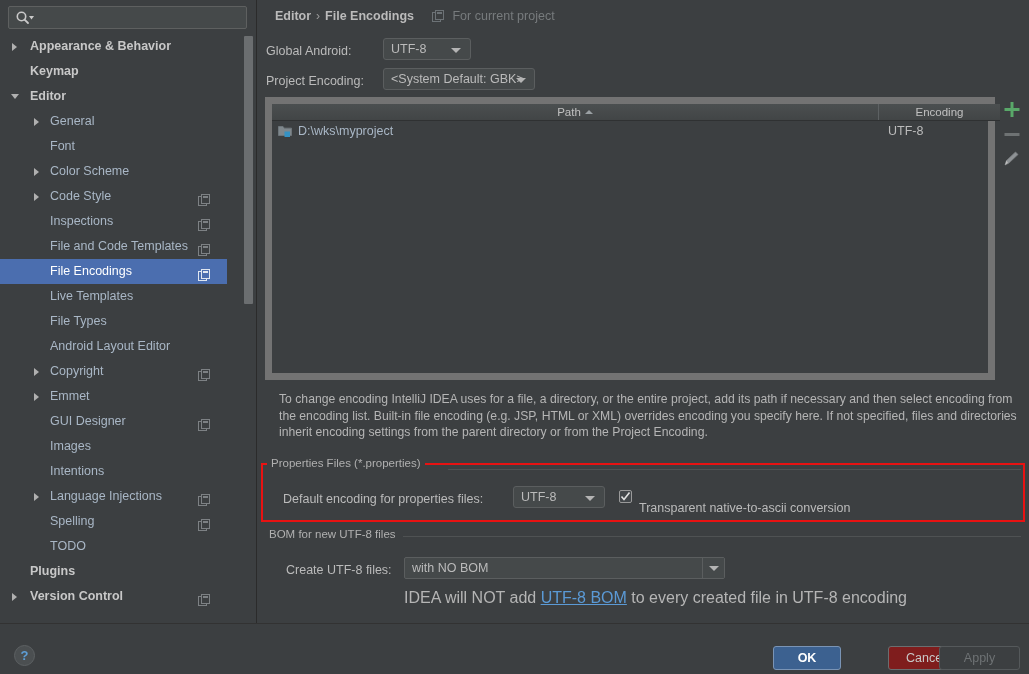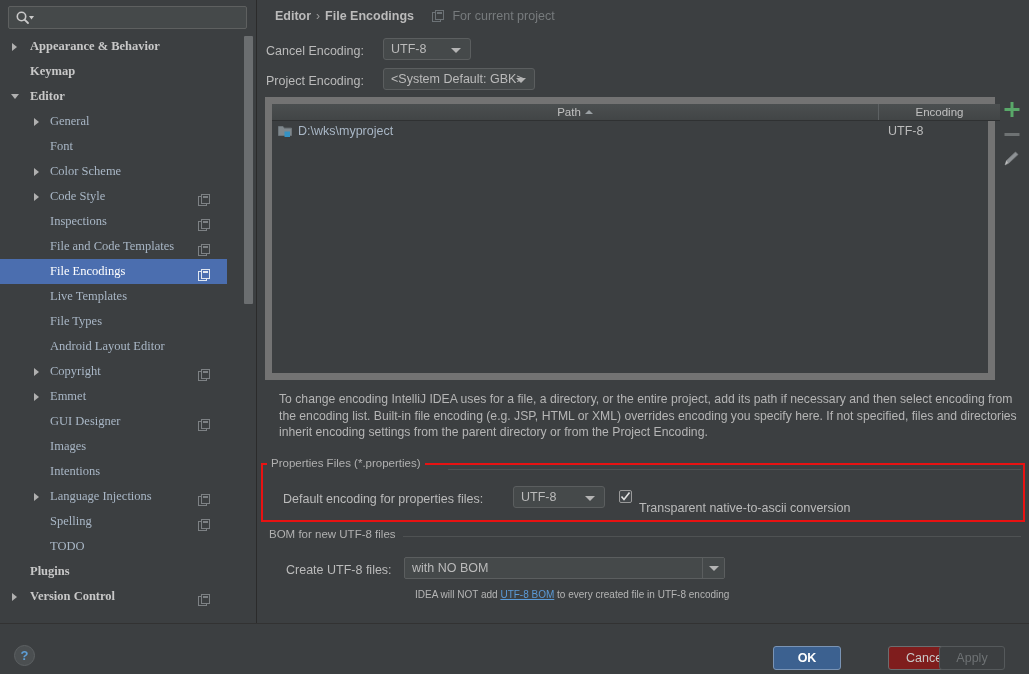--- a/index.html
+++ b/index.html
@@ -28,21 +28,21 @@
     border-radius: 2px;
     position: relative;
   }
   #search-icon-holder {
     position: absolute; left: 6px; top: 3px; width: 20px; height: 16px;
   }
   #tree-scroll {
     position: absolute; left: 0; top: 34px; width: 257px; height: 589px;
     overflow: hidden;
   }
-  #tree { position: relative; width: 227px; font-family: Liberation Serif, serif; }
+  #tree { position: relative; width: 227px; }
   .t-row {
     position: relative; height: 25px; line-height: 25px;
     white-space: nowrap; color: #a9b7c6;
     font-size: 12.5px;
   }
   .t-row.sel { background: #4b6eaf; color: #ffffff; }
   .t-row .arrow {
     position: absolute; top: 0; width: 14px; height: 25px;
   }
   .t-row .arrow i {
@@ -223,21 +223,21 @@
   #ok-btn {
     left: 773px; width: 68px;
     background: #3c6190; border: 1px solid #7a94b5; color: #ffffff;
     font-weight: bold;
   }
   #cancel-btn {
     left: 888px; width: 75px;
     background: #7f1d1d; border: 1px solid #6a6e70; color: #c8c8c8;
   }
   #apply-btn {
-    left: 939px; width: 66px;
+    left: 939px; width: 81px;
     background: #3c3f41; border: 1px solid #55595b; color: #6e7274;
   }
 </style>
 </head>
 <body>
 
 <div id="root">
 
   <div id="sidebar">
 
@@ -416,21 +416,21 @@
         <svg width="12" height="12" viewBox="0 0 12 12">
           <rect x="0.5" y="2.5" width="8" height="9" fill="none" stroke="#6c7276" stroke-width="1"></rect>
           <rect x="3.5" y="0.5" width="8" height="9" fill="#3c3f41" stroke="#6c7276" stroke-width="1"></rect>
           <rect x="5" y="2" width="5" height="2" fill="#6c7276"></rect>
         </svg>
       </span>
       <span>For current project</span>
     </div>
 
     <div class="frow" style="left:9px; top:40px;">
-      <span class="flabel">Cancel Encoding:</span>
+      <span class="flabel">Global Android:</span>
     </div>
     <div class="combo" style="left:126px; top:38px; width:88px;">
       <span class="ctext">UTF-8</span>
       <span class="carrow" style="right:9px;"></span>
     </div>
 
     <div class="frow" style="left:9px; top:70px;">
       <span class="flabel">Project Encoding:</span>
     </div>
     <div class="combo" style="left:126px; top:68px; width:152px;">
@@ -507,21 +507,21 @@
     </div>
 
     <span class="flabel" style="position:absolute; left:29px; top:559px;">Create UTF-8 files:</span>
     <div class="combo" style="left:147px; top:557px; width:321px; border-radius:2px;">
       <span class="ctext">with NO BOM</span>
       <span style="position:absolute; right:0px; top:0px; width:22px; height:20px; border-left:1px solid #5b5e5f; background:#45494a;">
         <span style="position:absolute; left:6px; top:8px; width:0; height:0; border-left:5px solid transparent; border-right:5px solid transparent; border-top:5px solid #b4b4b4;"></span>
       </span>
     </div>
 
-    <div style="position:absolute; left:158px; top:589px; font-size:10px; color:#b5b5b5;">
+    <div style="position:absolute; left:147px; top:589px; font-size:16px; color:#b5b5b5;">
       <span>IDEA will NOT add </span><span id="bom-link">UTF-8 BOM</span><span> to every created file in UTF-8 encoding</span>
     </div>
 
   </div>
 
   <div id="bottom"></div>
   <div id="help-btn">?</div>
   <div class="dlgbtn" id="ok-btn">OK</div>
   <div class="dlgbtn" id="cancel-btn">Cancel</div>
   <div class="dlgbtn" id="apply-btn">Apply</div>

